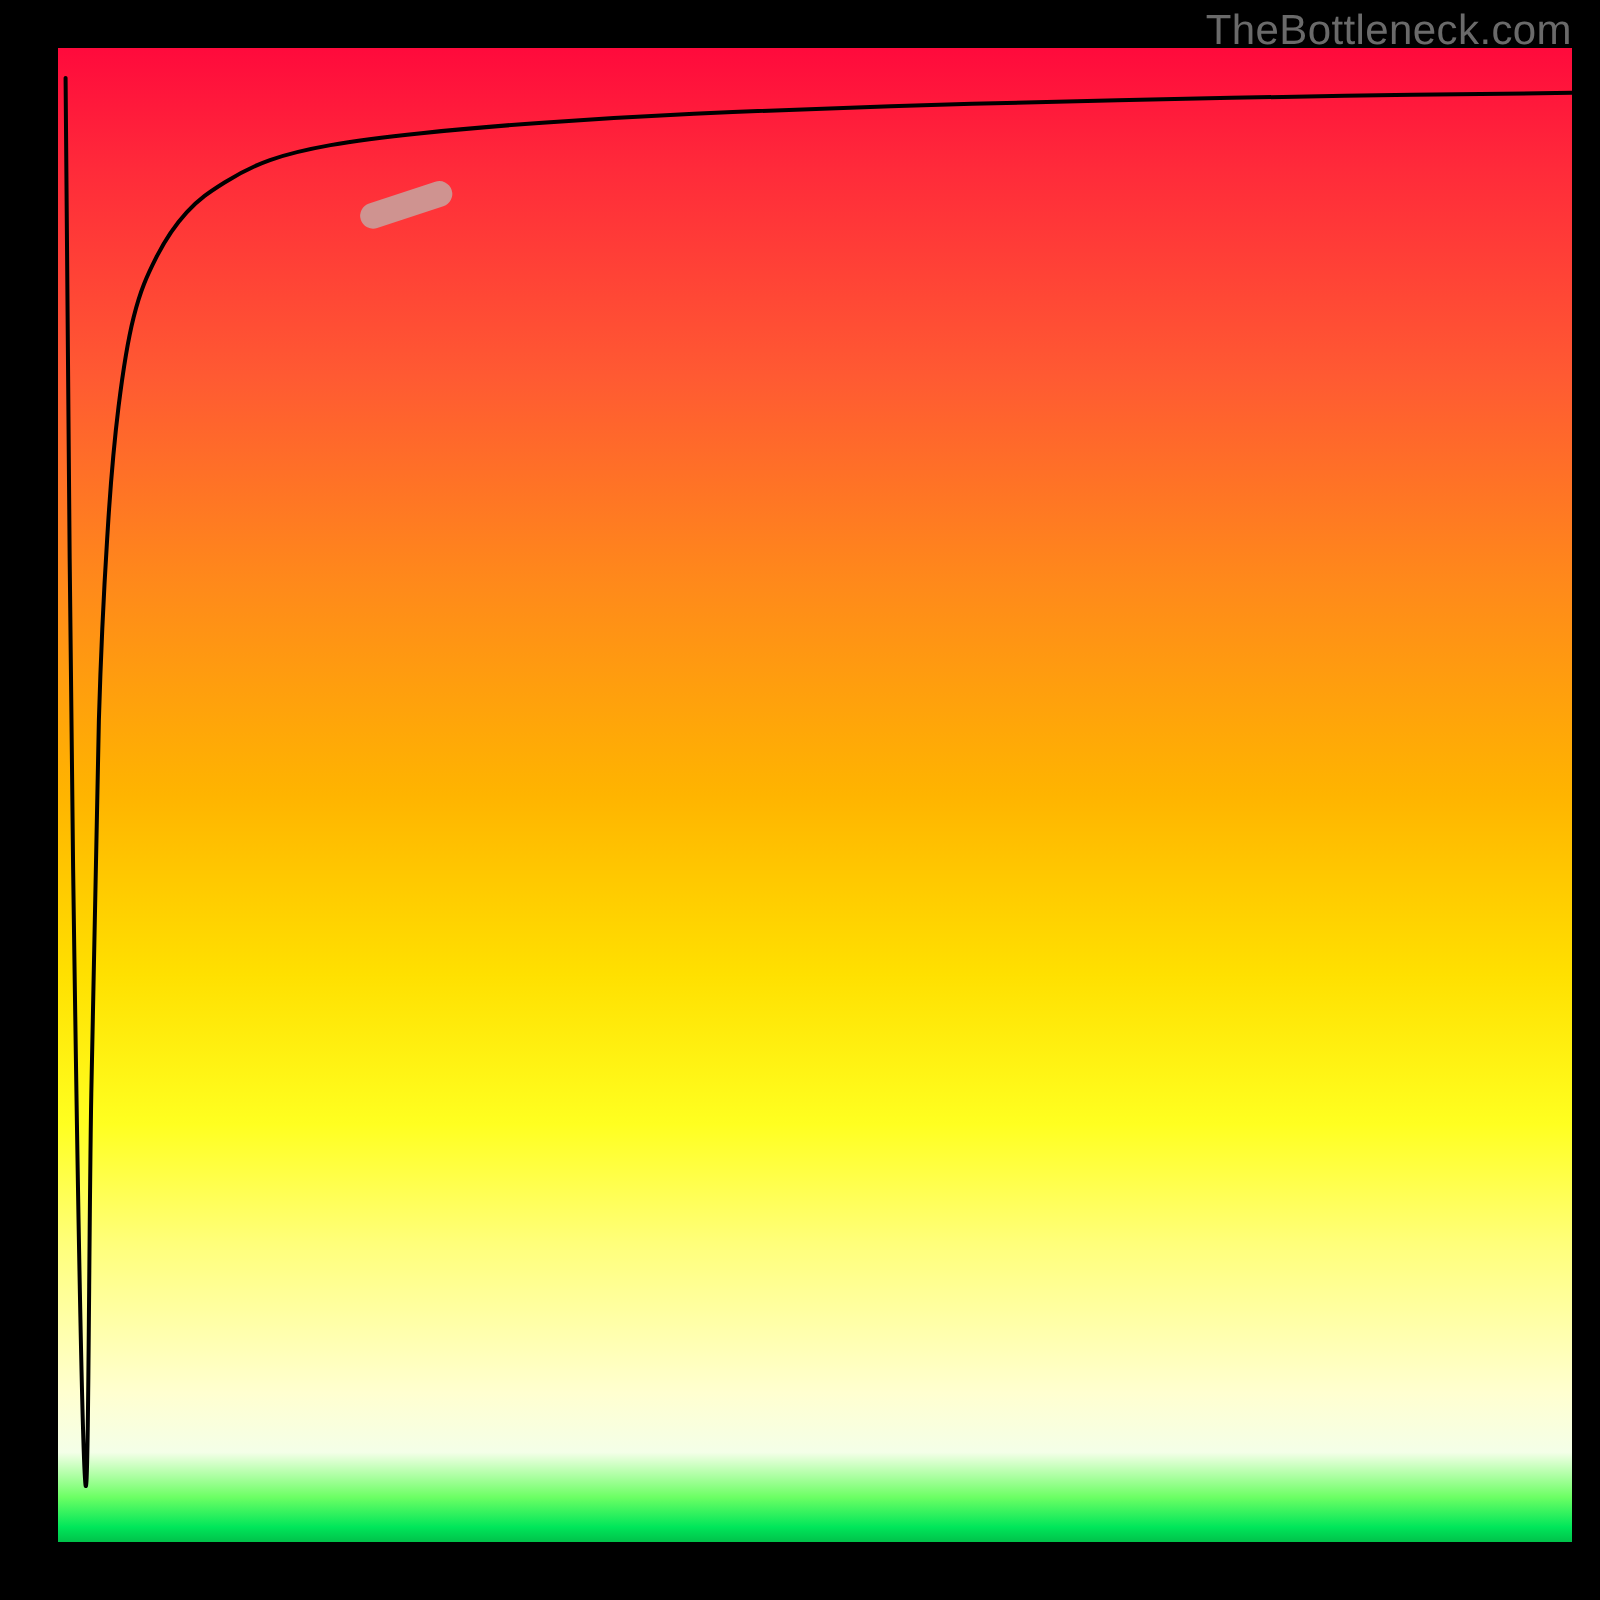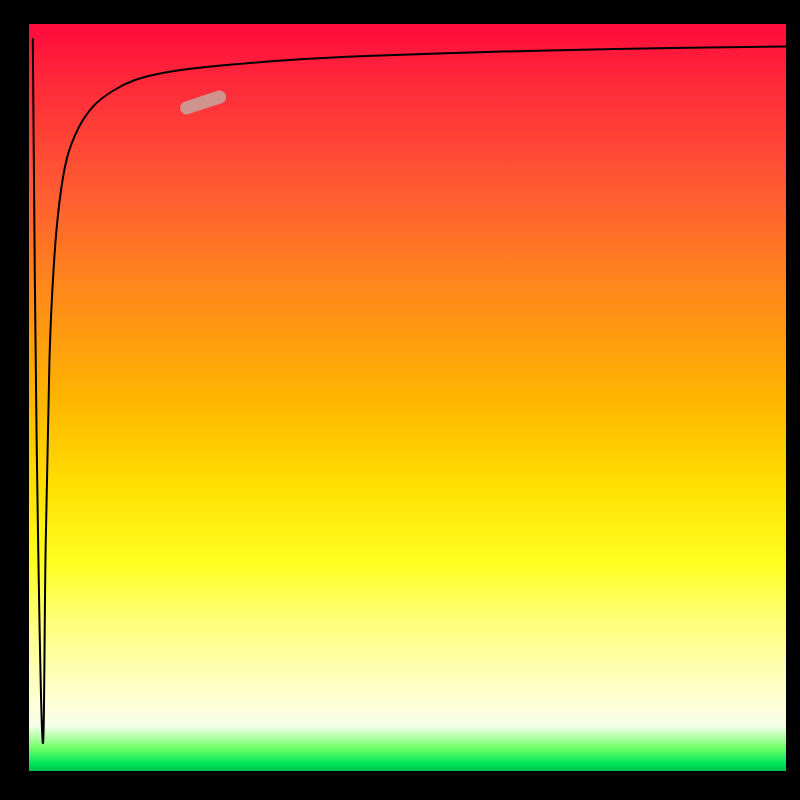--- a/index.html
+++ b/index.html
@@ -57,19 +57,20 @@
     top: 0;
     width: 100%;
     height: 100%;
     pointer-events: none;
   }
 </style>
 </head>
 <body>
 
 <div class="frame">
+  <div class="watermark">TheBottleneck.com</div>
   <div class="plot">
     <svg class="curve" viewBox="0 0 757 747" preserveAspectRatio="none">
       <path fill="none" stroke="#000" stroke-width="2" stroke-linejoin="round" stroke-linecap="round" d="M 3.79 14.94 C 4.47 86.20, 5.80 284.46, 7.57 410.85 C 9.34 537.24, 11.99 696.95, 13.63 717.12 C 15.26 737.29, 15.43 591.47, 16.65 522.90 C 17.88 454.33, 18.94 387.24, 20.44 336.15 C 21.94 285.06, 23.21 267.28, 24.98 239.04 C 26.75 210.80, 27.96 198.10, 30.28 179.28 C 32.60 160.46, 34.44 147.91, 37.85 134.46 C 41.26 121.01, 44.44 113.99, 49.20 104.58 C 53.97 95.17, 58.21 88.89, 64.34 82.17 C 70.48 75.45, 75.78 71.94, 83.27 67.23 C 90.76 62.52, 96.44 59.39, 105.98 56.02 C 115.52 52.66, 122.63 50.98, 136.26 48.55 C 149.89 46.13, 162.60 44.60, 181.68 42.58 C 200.76 40.56, 217.71 39.10, 242.24 37.35 C 266.77 35.60, 286.60 34.35, 317.94 32.87 C 349.28 31.39, 378.20 30.34, 416.35 29.13 C 454.50 27.92, 489.02 27.09, 529.90 26.14 C 570.78 25.20, 602.57 24.58, 643.45 23.90 C 684.33 23.23, 736.56 22.68, 757.00 22.41"></path>
       <rect fill="#cf9390" rx="6.50" ry="6.50" x="150.20" y="71.94" width="47.81" height="13.00" transform="rotate(-18.21 174.11 78.44)"></rect>
     </svg>
   </div>
 </div>
 
 </body></html>

